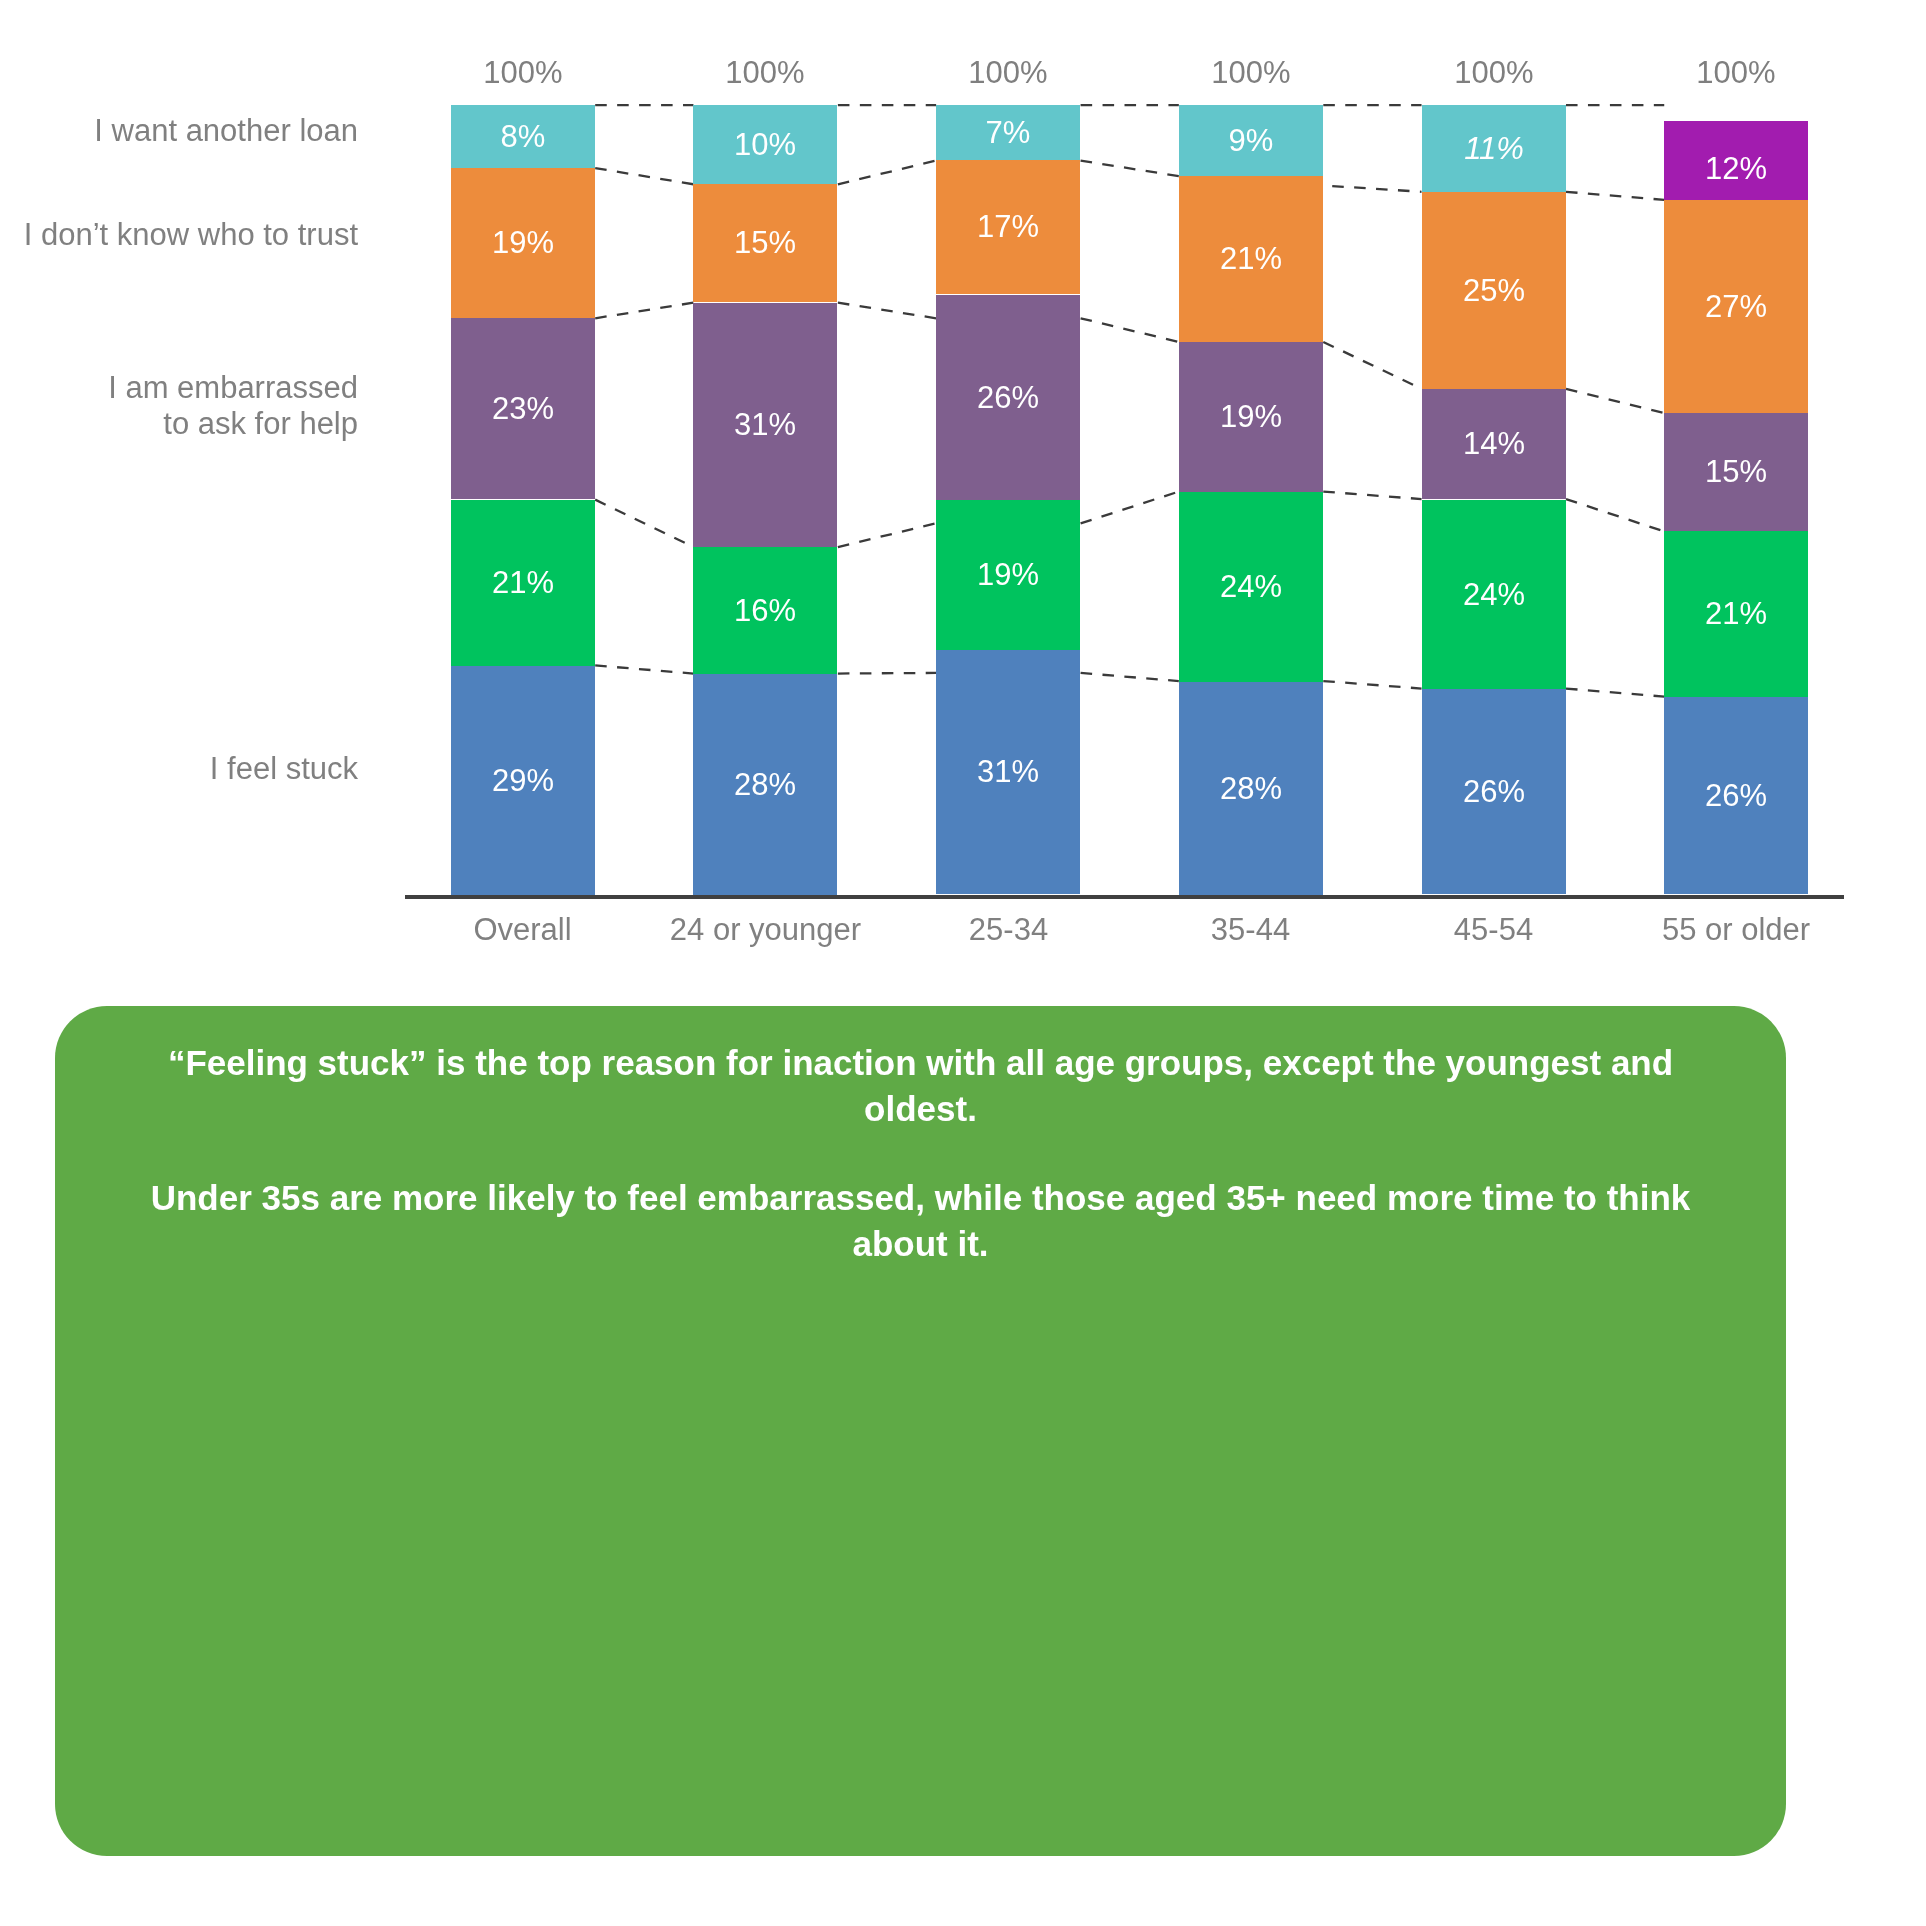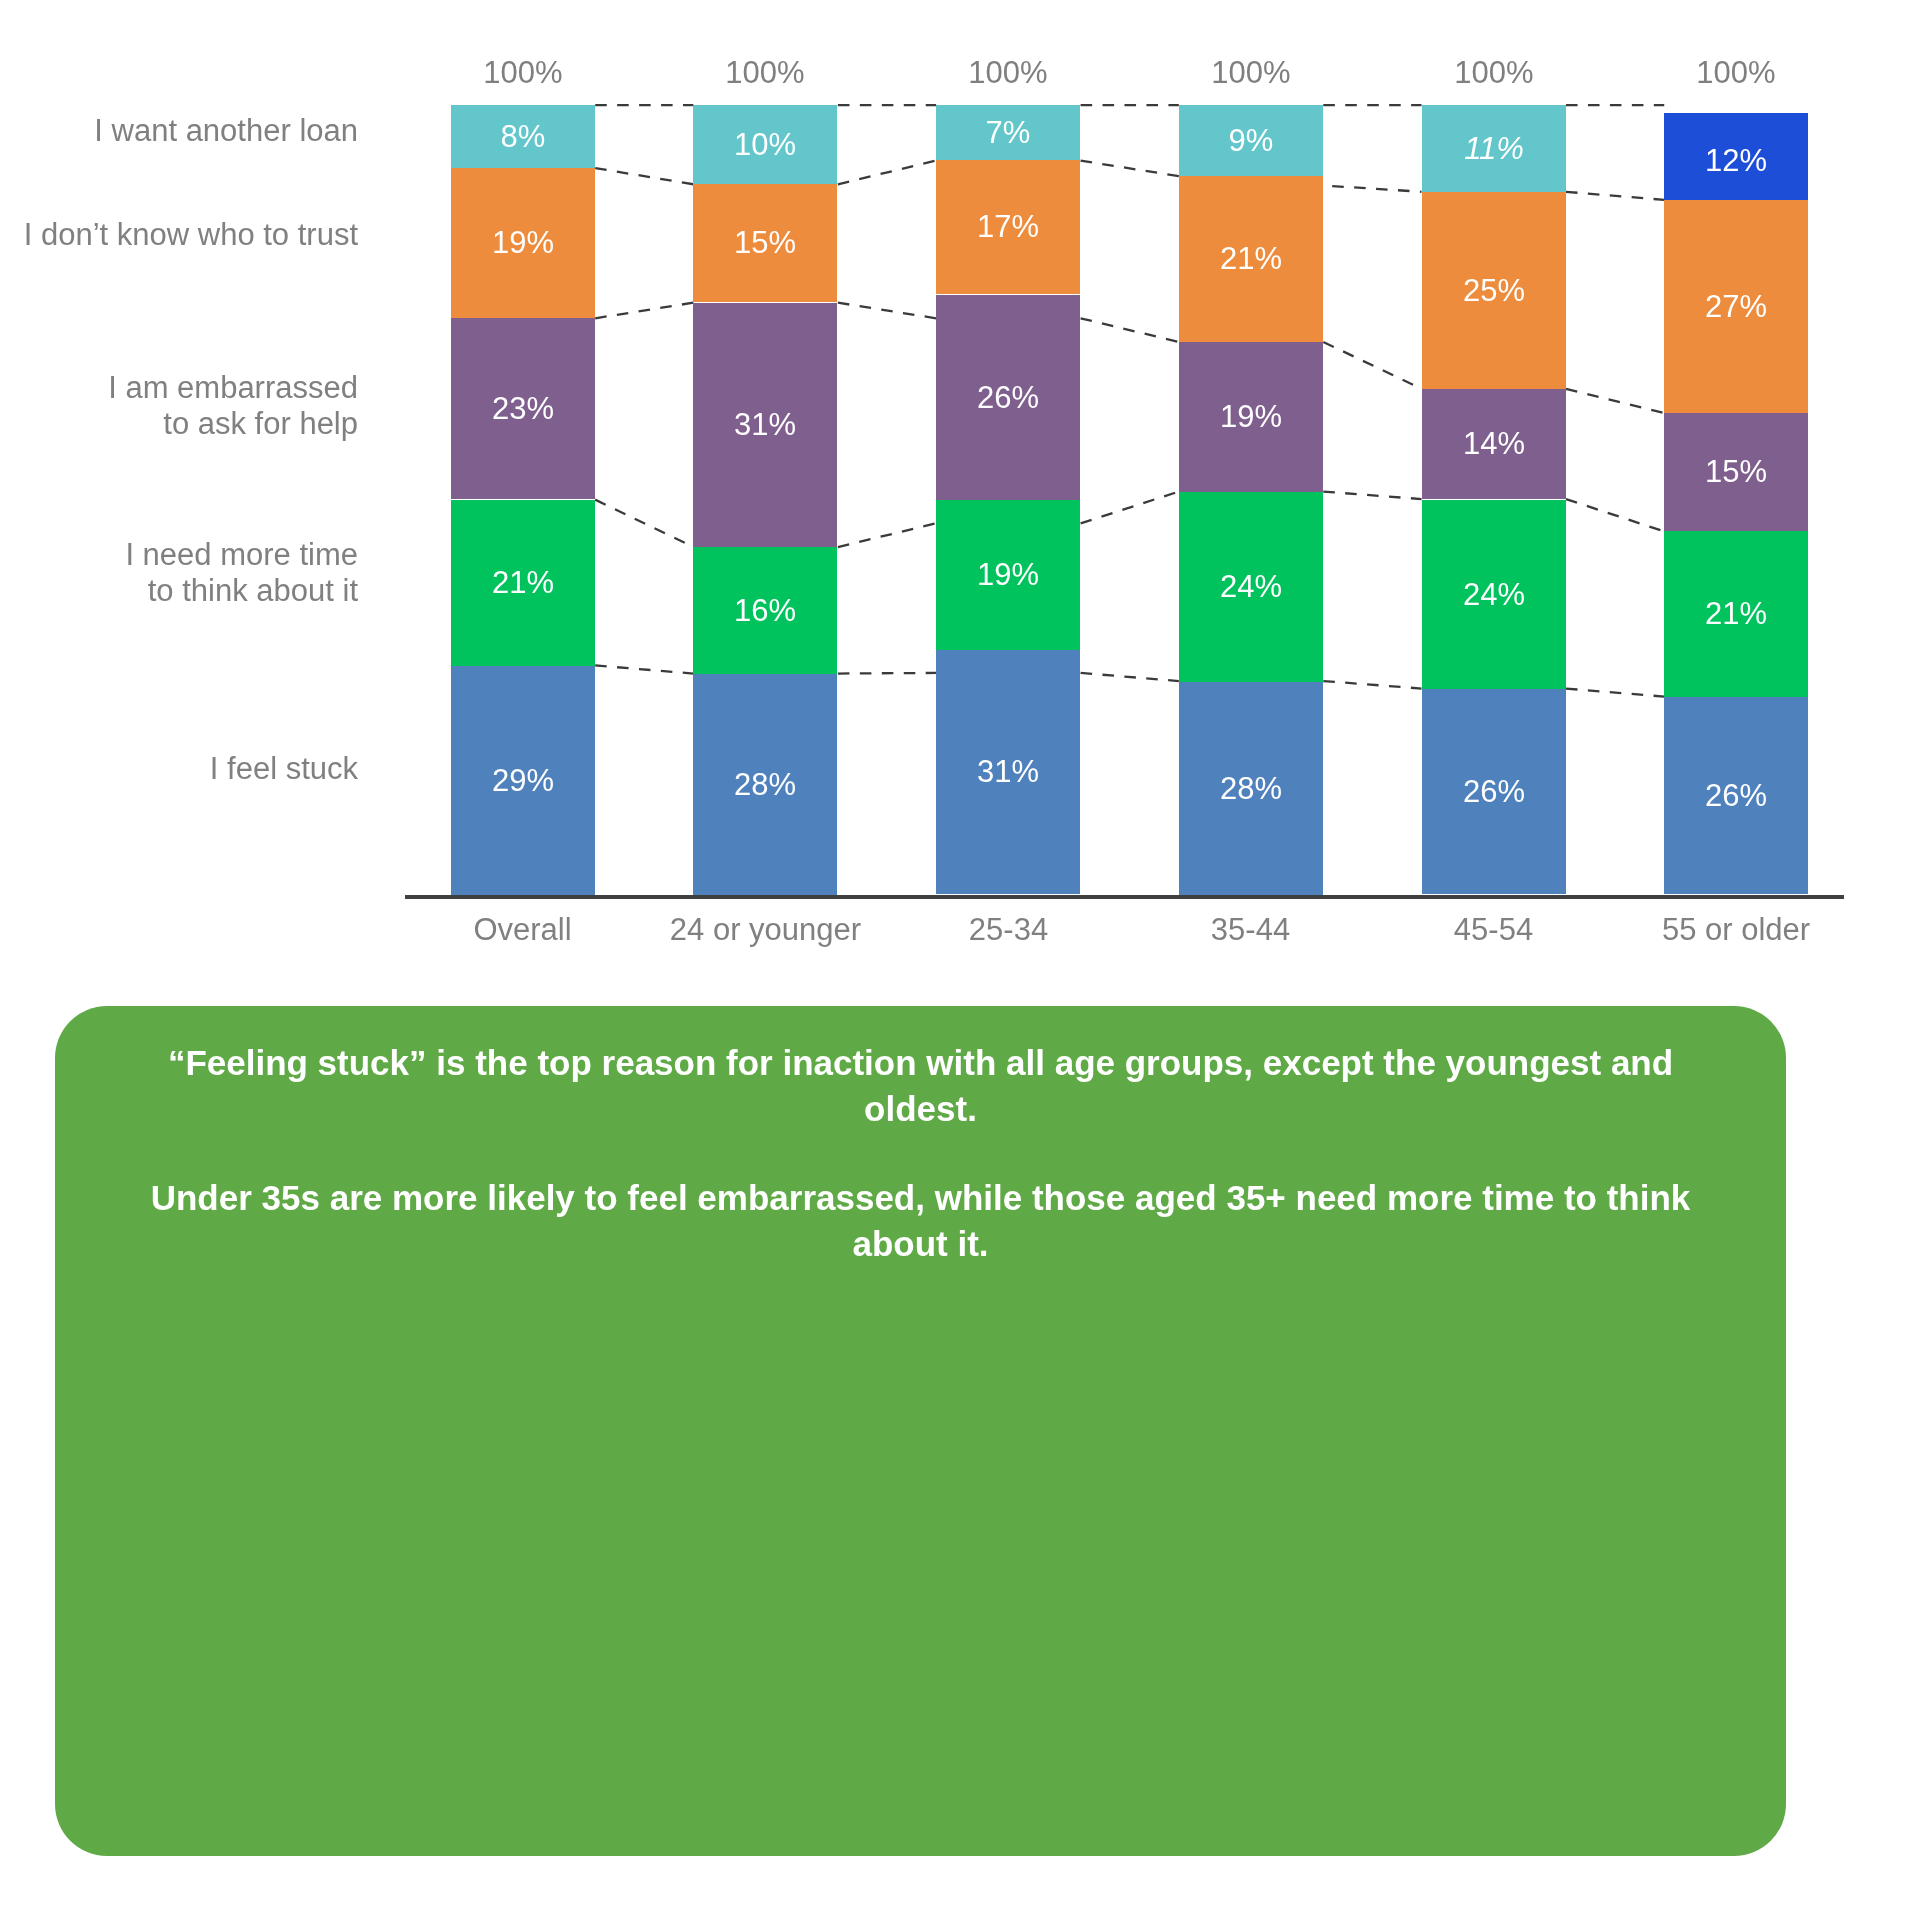--- a/index.html
+++ b/index.html
@@ -58,22 +58,20 @@
 <body>
 
 <div id="stage">
 
   <div id="chart">
 
     <div class="rowlabel" style="left:0;top:113px;">I want another loan</div>
     <div class="rowlabel" style="left:0;top:217px;">I don’t know who to trust</div>
     <div class="rowlabel" style="left:0;top:370px;">I am embarrassed
 to ask for help</div>
-    <div class="rowlabel" style="left:0;top:537px;">I need more time
-to think about it</div>
     <div class="rowlabel" style="left:0;top:751px;">I feel stuck</div>
 
     <div class="colhead" style="left:451px;top:55px;width:144px;">100%</div>
     <div class="colhead" style="left:693px;top:55px;width:144px;">100%</div>
     <div class="colhead" style="left:936px;top:55px;width:144px;">100%</div>
     <div class="colhead" style="left:1179px;top:55px;width:144px;">100%</div>
     <div class="colhead" style="left:1422px;top:55px;width:144px;">100%</div>
     <div class="colhead" style="left:1664px;top:55px;width:144px;">100%</div>
 
     <svg id="connectors" viewBox="0 0 3333 1700" preserveAspectRatio="none">
@@ -145,21 +143,21 @@
 
     <div class="bar" style="left:1422px;top:105px;width:144px;height:789px;">
       <div class="seg" style="top:0px;height:87px;background:#62c6cb;font-style:italic;">11%</div>
       <div class="seg" style="top:87px;height:198px;background:#ed8c3c;">25%</div>
       <div class="seg" style="top:284px;height:110px;background:#7f5f8e;">14%</div>
       <div class="seg" style="top:395px;height:190px;background:#00c35e;">24%</div>
       <div class="seg" style="top:584px;height:205px;background:#4f81bd;">26%</div>
     </div>
 
     <div class="bar" style="left:1664px;top:105px;width:144px;height:789px;">
-      <div class="seg" style="top:8px;height:95px;background:#1d4ed8;">12%</div>
+      <div class="seg" style="top:16px;height:95px;background:#a21caf;">12%</div>
       <div class="seg" style="top:95px;height:213px;background:#ed8c3c;">27%</div>
       <div class="seg" style="top:308px;height:118px;background:#7f5f8e;">15%</div>
       <div class="seg" style="top:426px;height:166px;background:#00c35e;">21%</div>
       <div class="seg" style="top:592px;height:197px;background:#4f81bd;">26%</div>
     </div>
 
     <div class="axisline" style="left:405px;top:895px;width:1439px;"></div>
 
     <div class="catlabel" style="left:436px;top:912px;width:173px;">Overall</div>
     <div class="catlabel" style="left:653px;top:912px;width:225px;">24 or younger</div>

